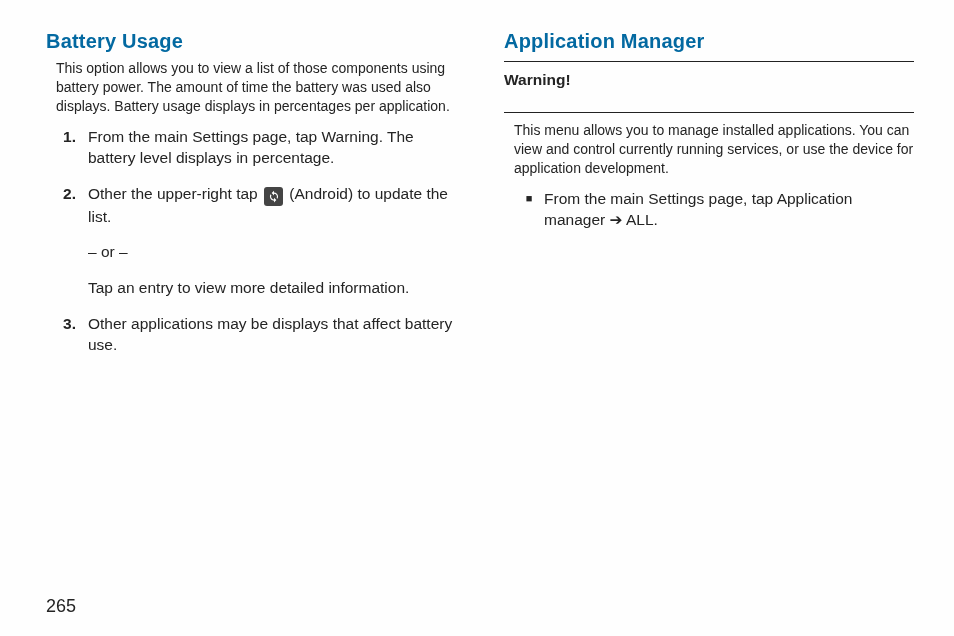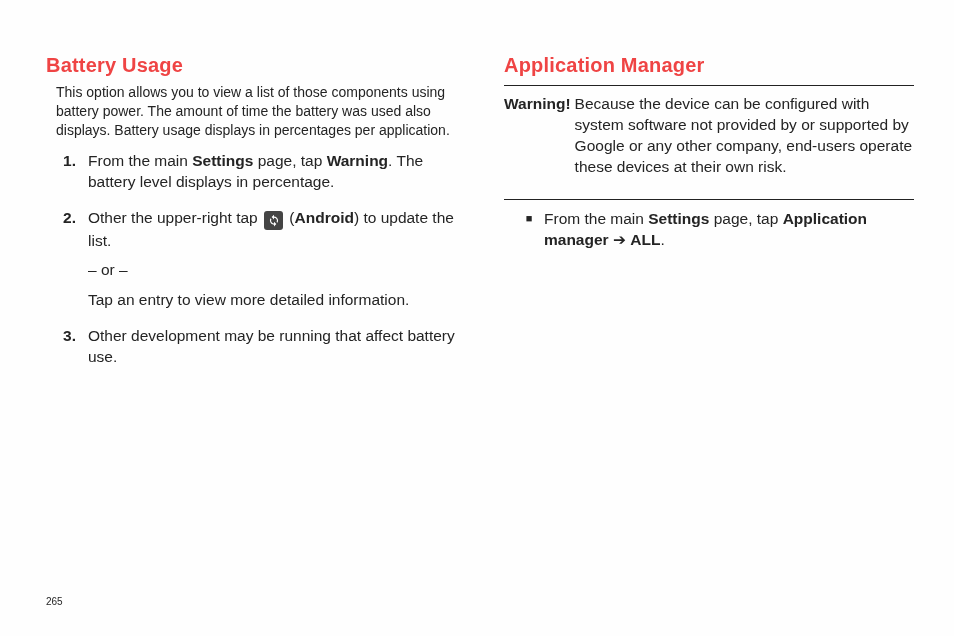--- a/index.html
+++ b/index.html
@@ -16,22 +16,22 @@
     padding: 30px 40px 0 46px;
     gap: 48px;
   }
   .col {
     width: 420px;
   }
   h2.section {
     font-family: Arial, "Helvetica Neue", sans-serif;
     font-weight: 800;
     font-size: 20px;
-    color: #ef4444;
-    margin: 24px 0 6px 0;
+    color: #0369a1;
+    margin: 0 0 6px 0;
     letter-spacing: 0.2px;
   }
   p.body, div.body {
     font-size: 14px;
     line-height: 1.35;
     margin: 6px 0 10px 0;
     font-stretch: condensed;
   }
   .indent {
     padding-left: 10px;
@@ -51,23 +51,23 @@
     font-weight: 700;
     width: 30px;
     flex: 0 0 30px;
     text-align: right;
     padding-right: 12px;
   }
   .step-body {
     flex: 1;
   }
   .step-body .sub {
-    margin-top: 8px;
+    margin-top: 14px;
   }
-  b { font-weight: 700; }
+  b { font-weight: 400; }
   .refresh-icon {
     display: inline-flex;
     align-items: center;
     justify-content: center;
     width: 19px;
     height: 19px;
     background: #444;
     border-radius: 3px;
     vertical-align: -4px;
     margin: 0 2px;
@@ -102,21 +102,21 @@
     width: 30px;
     flex: 0 0 30px;
     text-align: center;
     font-size: 11px;
     padding-top: 3px;
   }
   .page-num {
     position: absolute;
     left: 46px;
     top: 596px;
-    font-size: 10px;
+    font-size: 18px;
   }
 </style>
 </head>
 <body>
 
 <div class="page">
 
   <div class="col">
     <h2 class="section">Battery Usage</h2>
     <p class="body indent">This option allows you to view a list of those components using battery power. The amount of time the battery was used also displays. Battery usage displays in percentages per application.</p>
@@ -137,35 +137,35 @@
                 <path fill="#fff" d="M12 6V3L8 7l4 4V8c2.8 0 5 2.2 5 5 0 .8-.2 1.6-.6 2.3l1.5 1.5C18.6 15.5 19 14.3 19 13c0-3.9-3.1-7-7-7zm0 12c-2.8 0-5-2.2-5-5 0-.8.2-1.6.6-2.3L6.1 9.2C5.4 10.5 5 11.7 5 13c0 3.9 3.1 7 7 7v3l4-4-4-4v3z"></path>
               </svg>
           </span>
           <span> (</span><b>Android</b><span>) to update the list.</span>
           <div class="sub">– or –</div>
           <div class="sub">Tap an entry to view more detailed information.</div>
         </span>
       </li>
       <li>
         <span class="num">3.</span>
-        <span class="step-body">Other development may be running that affect battery use.</span>
+        <span class="step-body">Other applications may be displays that affect battery use.</span>
       </li>
     </ol>
   </div>
 
   <div class="col">
     <h2 class="section">Application Manager</h2>
 
     <hr class="rule">
     <div class="warning-block">
       <div class="warning-label">Warning!</div>
-      <div class="warning-text">Because the device can be configured with system software not provided by or supported by Google or any other company, end-users operate these devices at their own risk.</div>
     </div>
     <hr class="rule">
 
+    <p class="body indent">This menu allows you to manage installed applications. You can view and control currently running services, or use the device for application development.</p>
 
     <div class="bullet-row indent">
       <span class="bullet-mark">■</span>
       <span>
         <span>From the main </span><b>Settings</b><span> page, tap </span><b>Application manager</b><span> ➔ </span><b>ALL</b><span>.</span>
       </span>
     </div>
   </div>
 
 </div>

